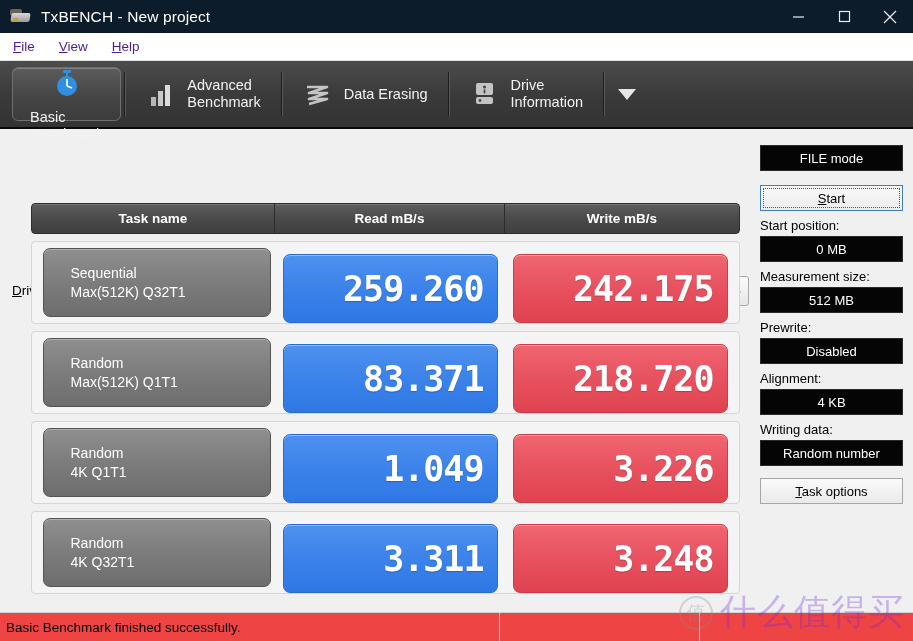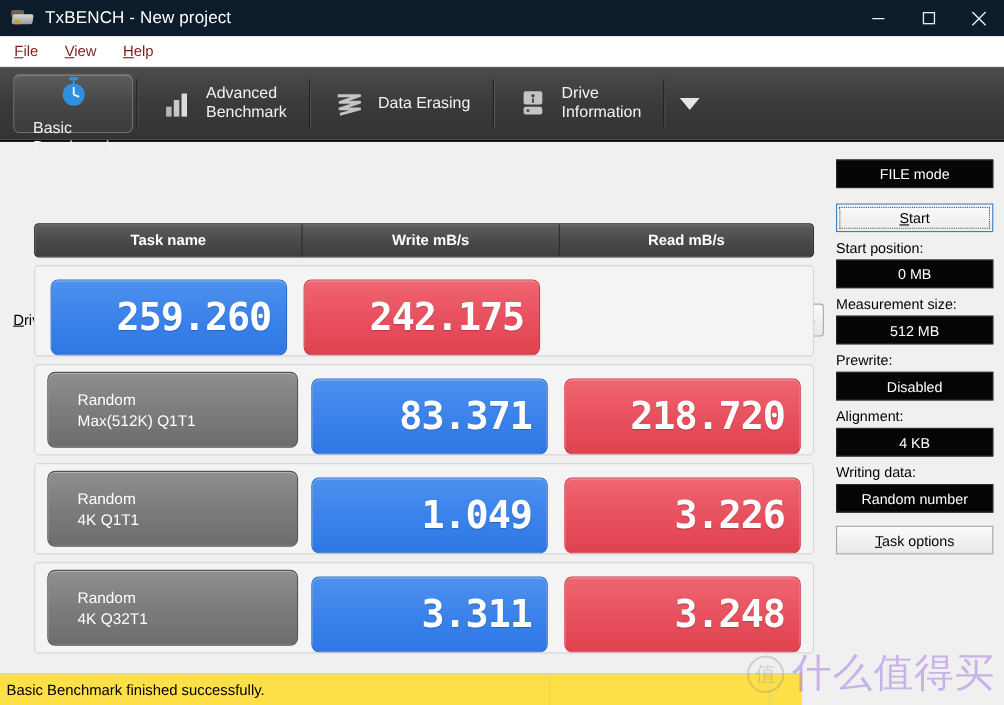--- a/index.html
+++ b/index.html
@@ -44,21 +44,21 @@
   }
   .winbtn svg { display: block; }
 
   
   .menubar {
     position: absolute; left: 0; top: 33px; width: 913px; height: 28px;
     background: #ffffff; display: flex; align-items: center;
     border-bottom: 1px solid #e2e2e2;
   }
   .menuitem {
-    font-size: 13.5px; color: #7f1d1d; padding: 3px 11px; margin-left: 2px;
+    font-size: 13.5px; color: #4c1d95; padding: 3px 11px; margin-left: 2px;
     white-space: nowrap;
   }
   .menuitem u { text-decoration: underline; }
 
   
   .tabstrip {
     position: absolute; left: 0; top: 61px; width: 913px; height: 68px;
     background: linear-gradient(#4c4c4c, #3a3a3a 52%, #333333);
     border-bottom: 2px solid #0a0a0a;
     display: flex; align-items: center;
@@ -192,22 +192,22 @@
   .start-btn::after {
     content: ""; position: absolute; left: 2px; top: 2px; right: 2px; bottom: 2px;
     border: 1px dotted #555;
   }
   .side-label { font-size: 13px; color: #000; margin: 7px 0 3px 0; }
   .gap-sm { height: 14px; }
   .gap-md { height: 12px; }
 
   
   .statusbar {
-    position: absolute; left: 0; bottom: 0; width: 729px; height: 29px;
-    background: #fde047; border-top: 1px solid #d2d2d2;
+    position: absolute; left: 0; bottom: 0; width: 913px; height: 29px;
+    background: #ef4444; border-top: 1px solid #d2d2d2;
     display: flex; align-items: center;
   }
   .status-seg1 { width: 500px; padding-left: 6px; font-size: 13.5px; color: #000;
                  border-right: 1px solid #cfcfcf; height: 29px; display: flex; align-items: center; }
   .status-seg2 { width: 200px; border-right: 1px solid #cfcfcf; height: 29px; }
   .status-seg3 { flex: 1; height: 29px; }
 
   
   .watermark {
     position: absolute; right: 8px; bottom: 4px;
@@ -335,25 +335,31 @@
       <svg width="19" height="19" viewBox="0 0 19 19">
         <path d="M14.5 9.5 A5 5 0 1 1 9.5 4.5" fill="none" stroke="#3b3b3b" stroke-width="1.8"></path>
         <polygon points="7.5,2.2 11.6,4.6 7.5,7" fill="#3b3b3b"></polygon>
       </svg>
     </div>
   </div>
 
   <div class="results">
     <div class="thead">
       <div class="th c0">Task name</div>
+      <div class="th c1">Read mB/s</div>
       <div class="th">Write mB/s</div>
-      <div class="th c1">Read mB/s</div>
     </div>
 
     <div class="row">
+      <div class="cell-task">
+        <div class="task-chip">
+          <div class="task-l1">Sequential</div>
+          <div class="task-l2">Max(512K) Q32T1</div>
+        </div>
+      </div>
       <div class="cell-val">
         <div class="val-chip val-read">259.260</div>
       </div>
       <div class="cell-val">
         <div class="val-chip val-write">242.175</div>
       </div>
     </div>
 
     <div class="row">
       <div class="cell-task">

